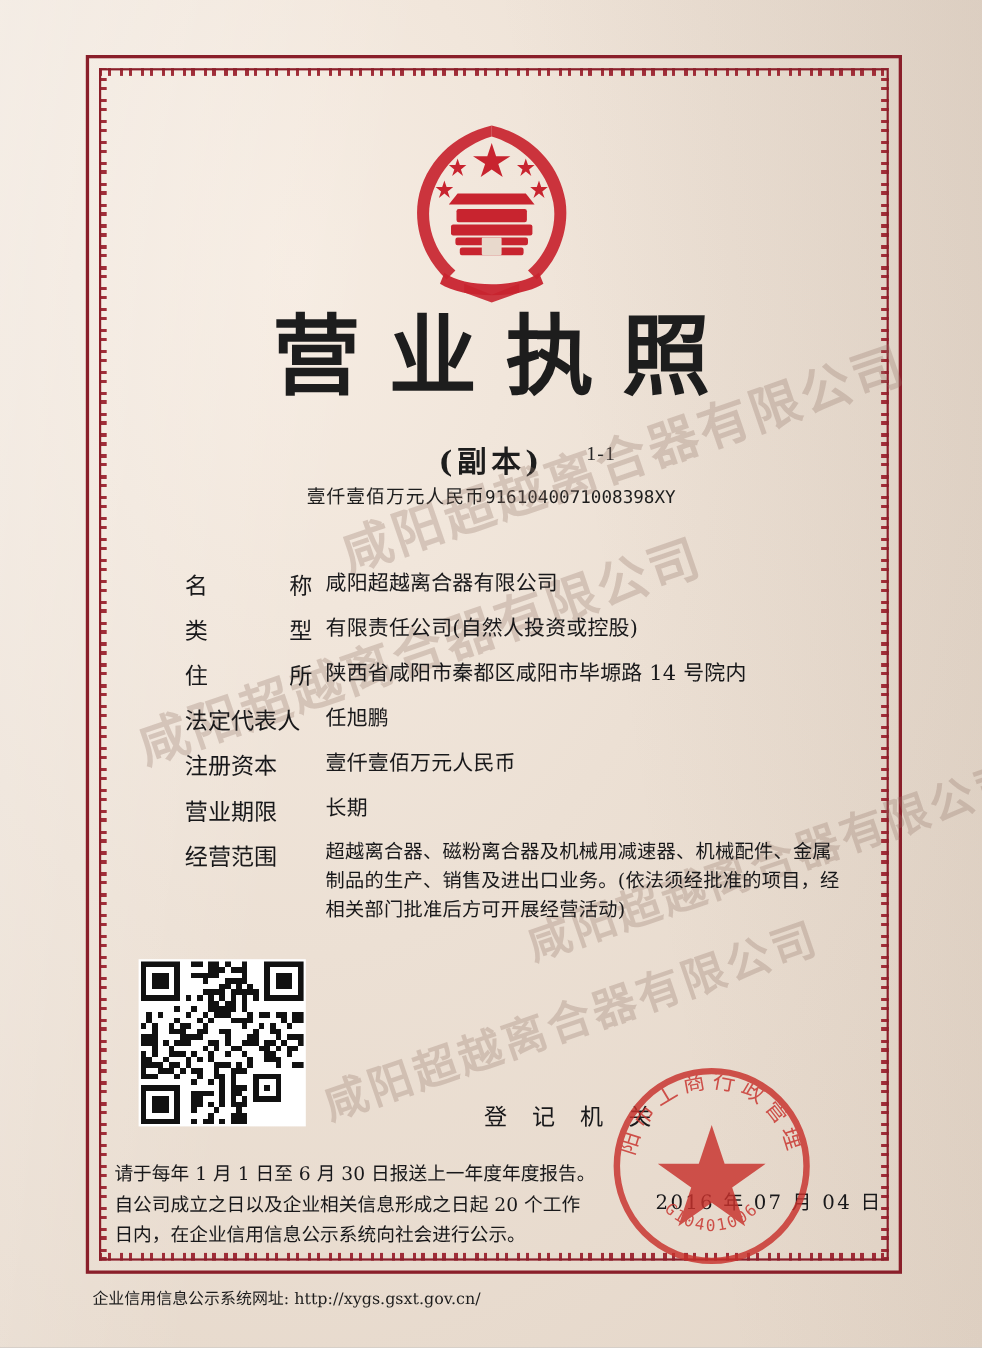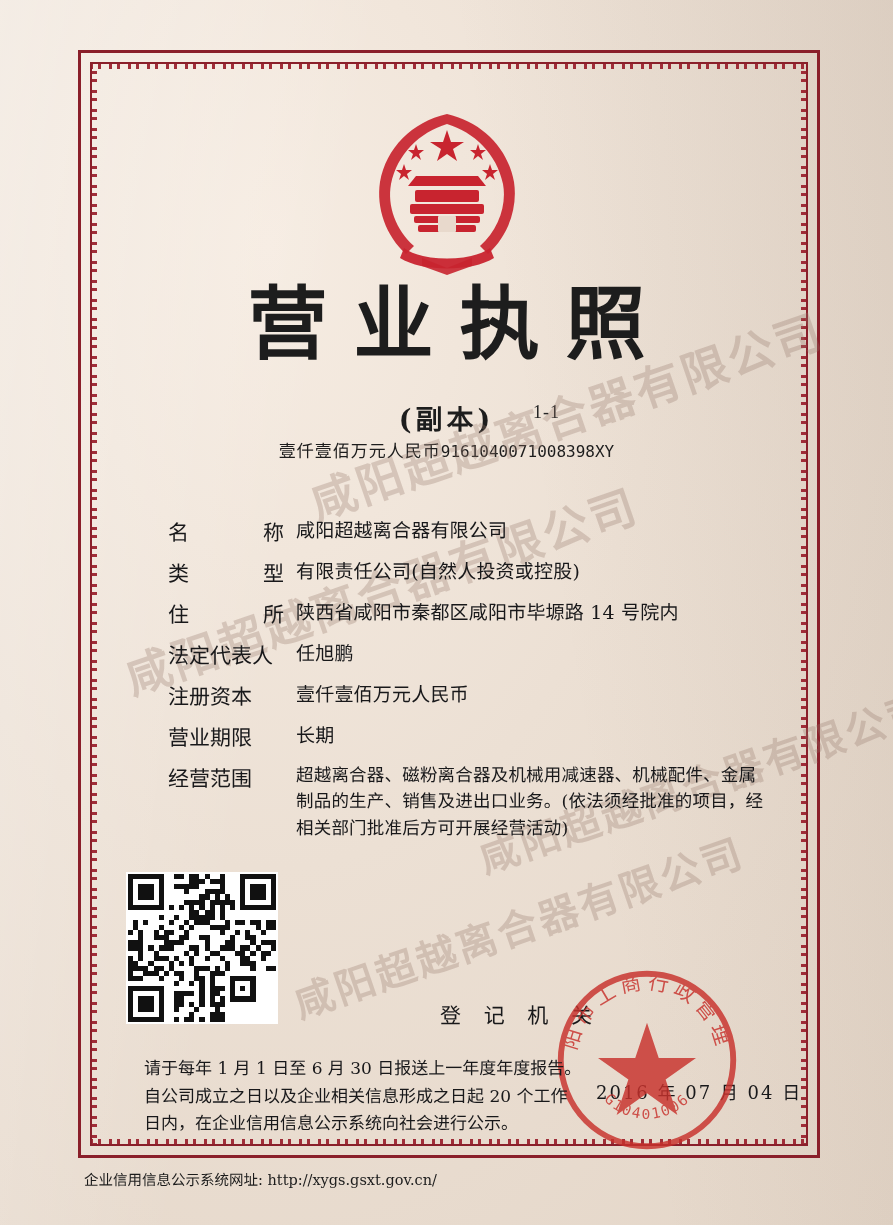--- a/index.html
+++ b/index.html
@@ -230,21 +230,20 @@
   
   .notice {
     position: absolute;
     left: 104px;
     top: 1055px;
     width: 470px;
     font-size: 17px;
     line-height: 1.62;
     color: #18181a;
     font-family: "DejaVu Serif", "Liberation Serif", serif;
-    margin-left: 40px;
   }
 
   
   .footer-left {
     position: absolute;
     left: 84px;
     top: 1168px;
     font-size: 14.5px;
     color: #1c1c1c;
     font-family: "DejaVu Serif", "Liberation Serif", serif;

